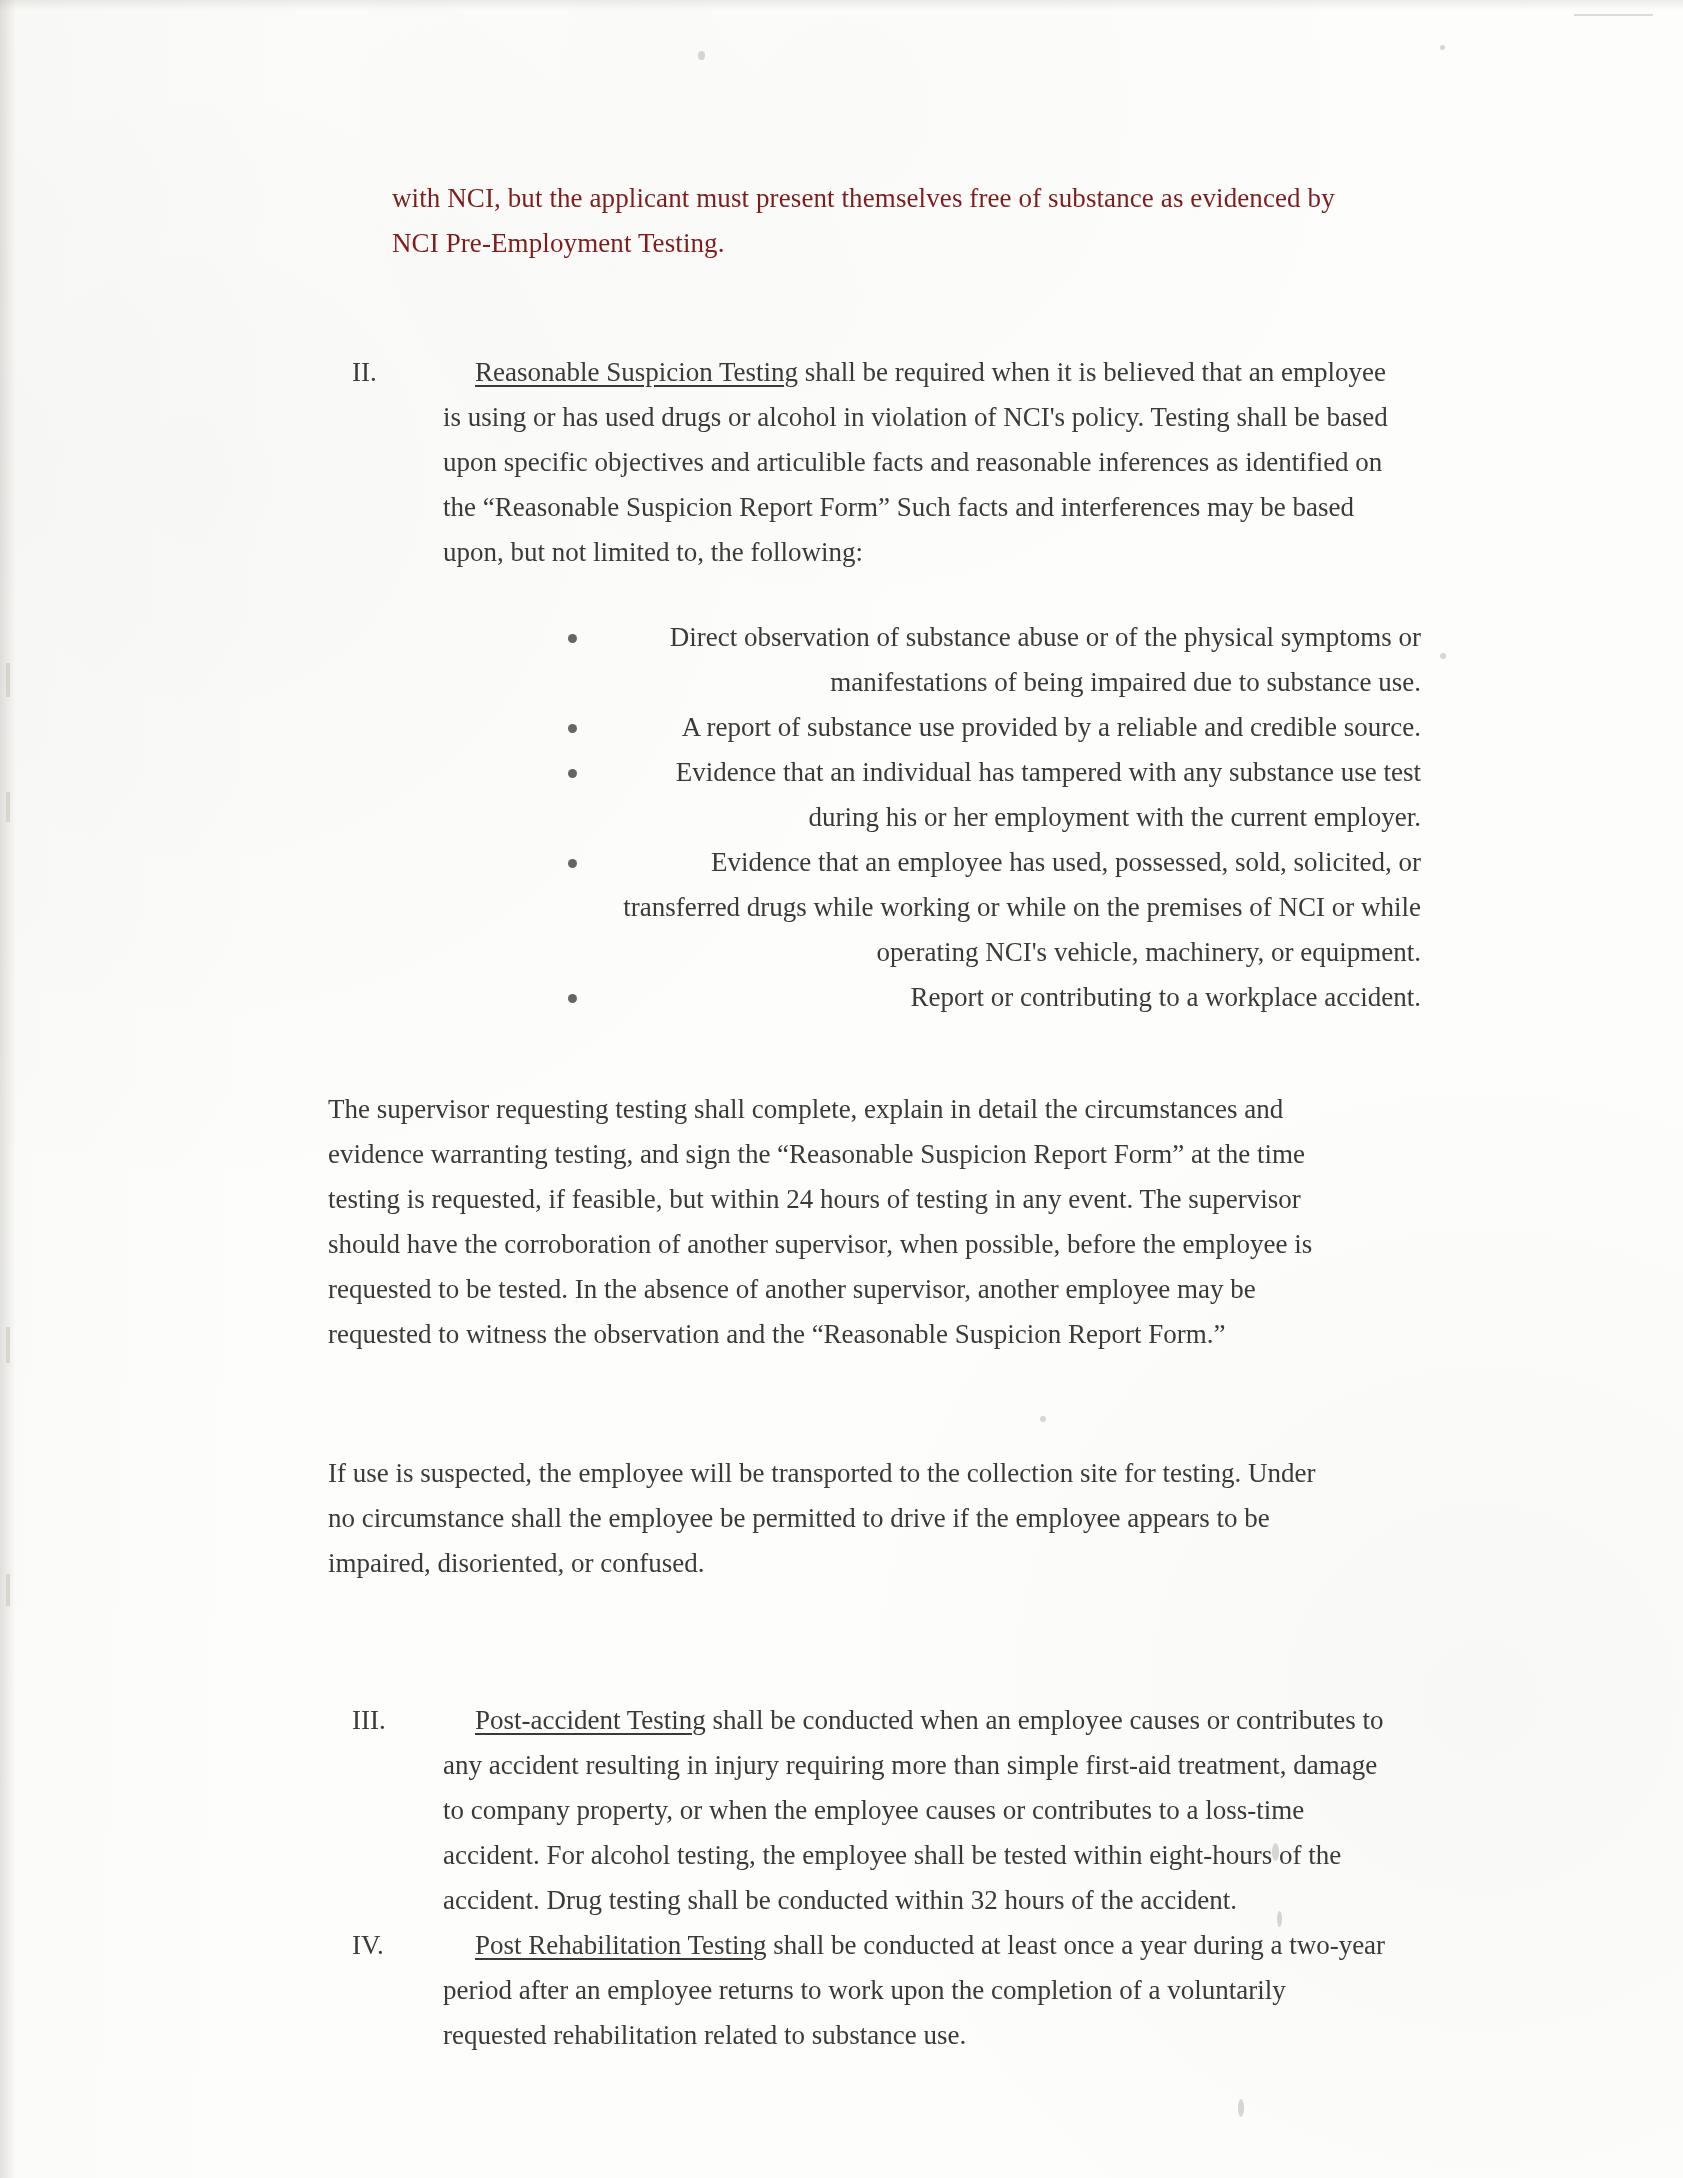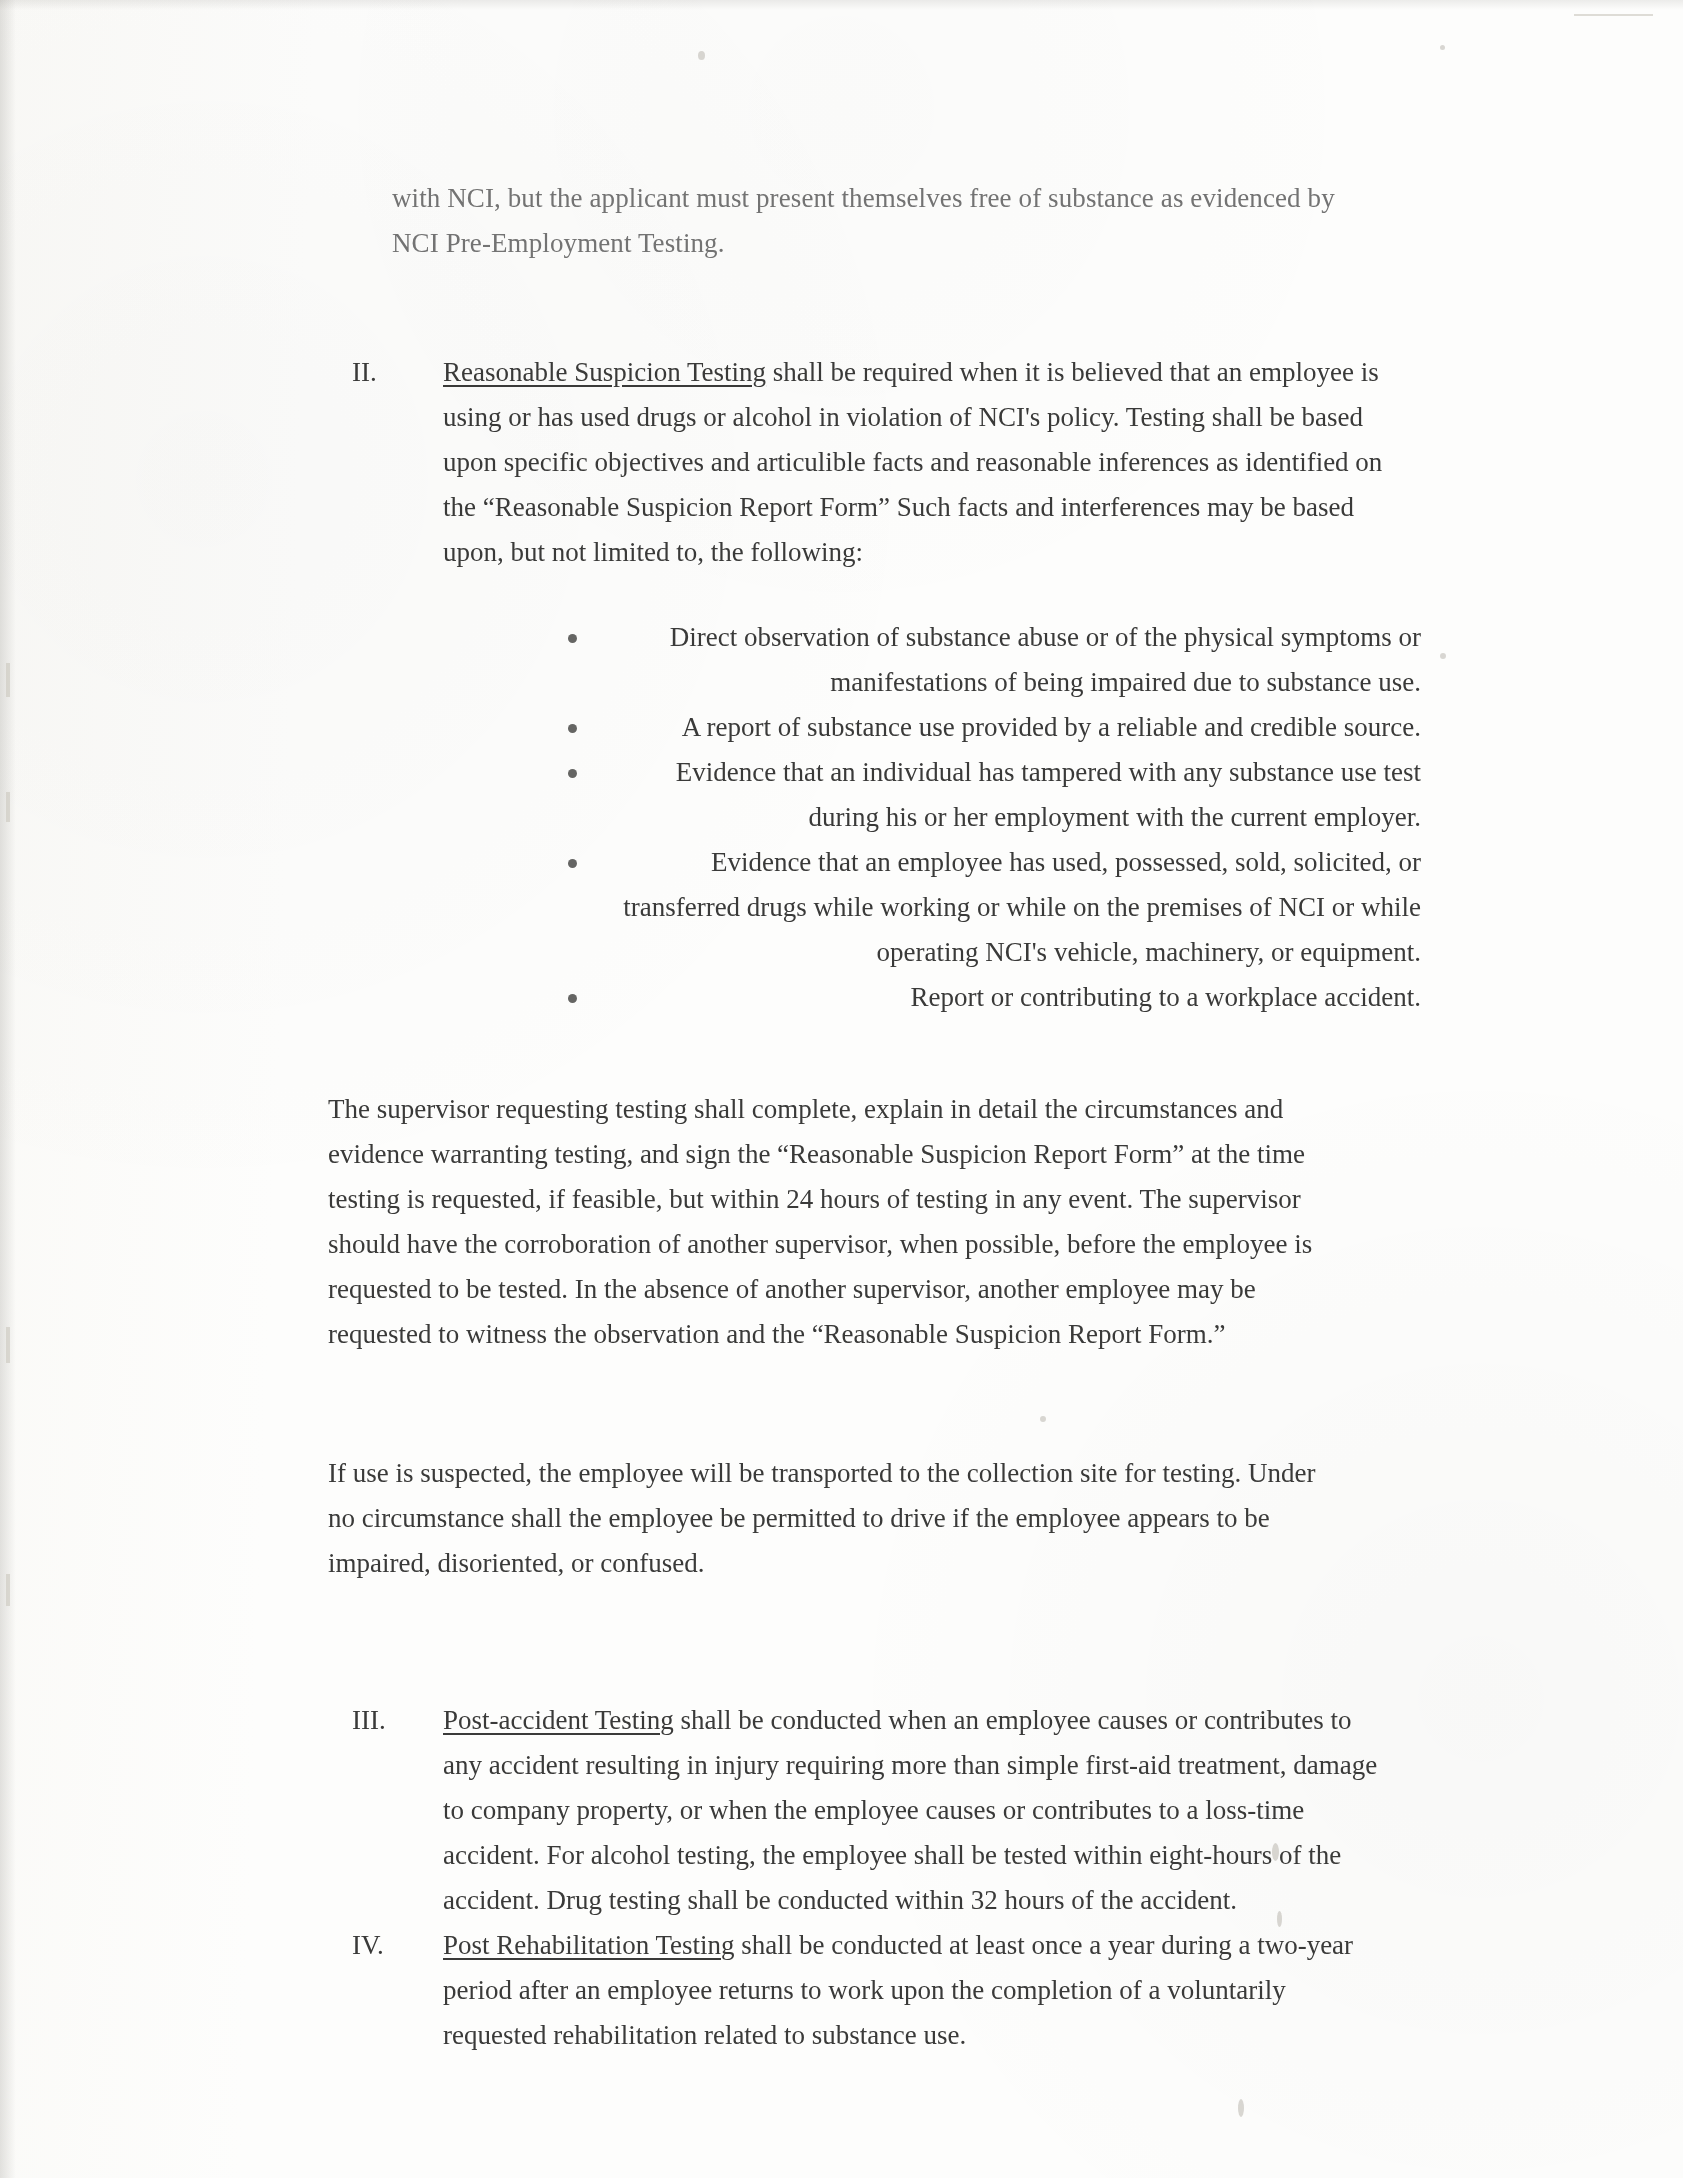--- a/index.html
+++ b/index.html
@@ -62,21 +62,21 @@
     position: absolute;
     left: 248px;
     top: 149px;
     width: 1193px;
   }
 
   .para {
     font-size: 27px;
     line-height: 45px;
     letter-spacing: 0.1px;
-    color: #737373;
+    color: #7f1d1d;
     text-align: left;
   }
 
   .para.cont {
     margin-left: 144px;
     width: 990px;
   }
 
   
   .roman-item {
@@ -96,20 +96,21 @@
   .roman-body {
     flex: 1 1 auto;
     font-size: 27px;
     line-height: 45px;
     color: #3a3a39;
   }
   .lead {
     text-decoration: underline;
     text-underline-offset: 4px;
     text-decoration-thickness: 1.5px;
+    margin-left: 32px;
   }
 
   
   .indent-para {
     margin-left: 80px;
     width: 1000px;
     font-size: 27px;
     line-height: 45px;
     color: #3a3a39;
   }

